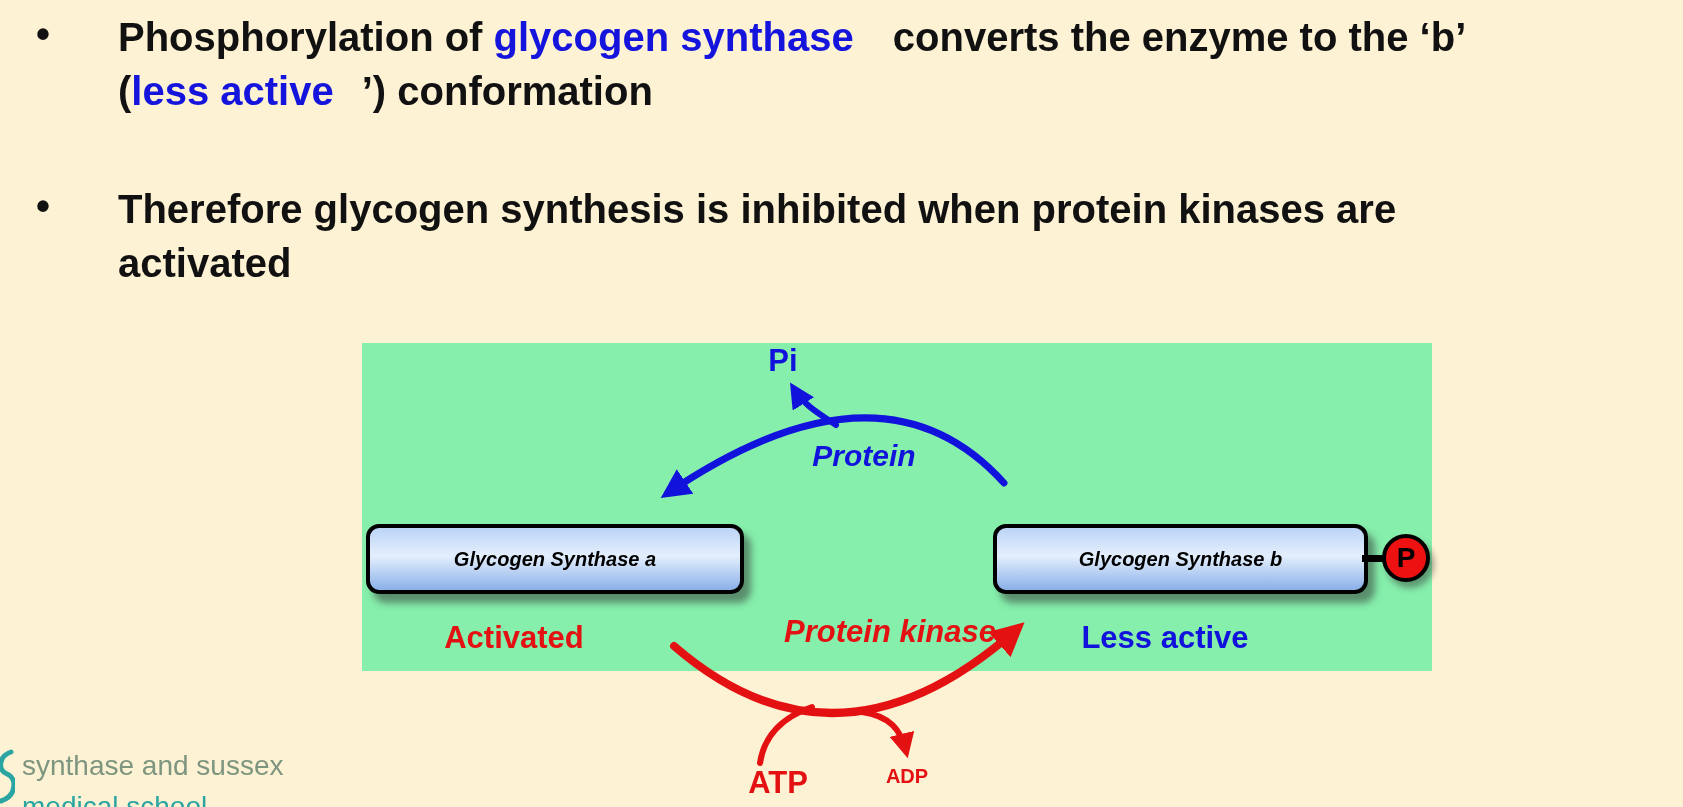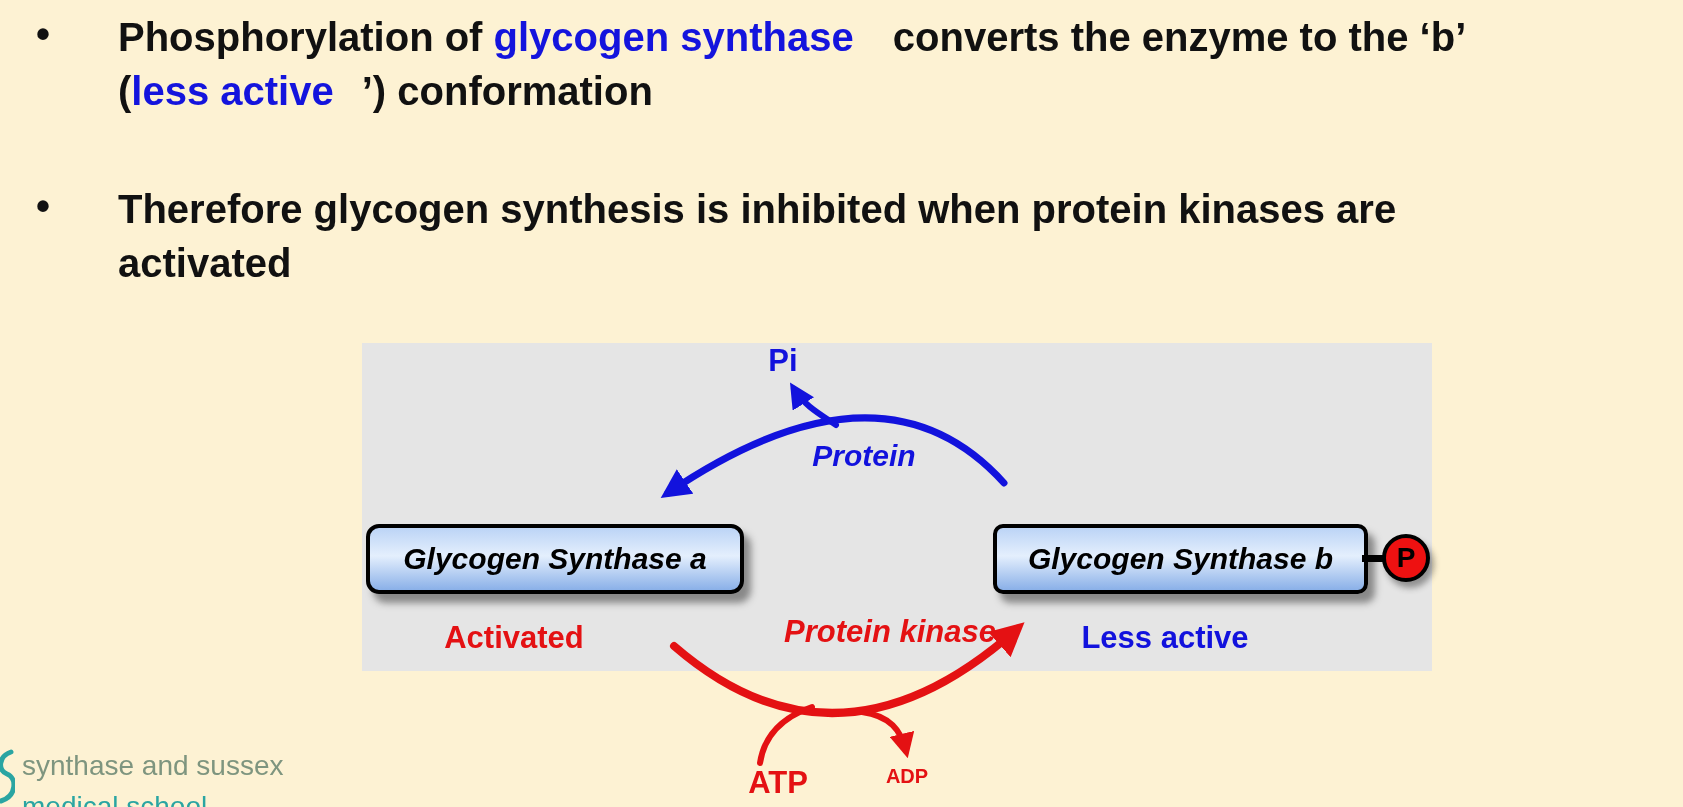--- a/index.html
+++ b/index.html
@@ -26,21 +26,21 @@
   .marker { position: absolute; left: 36px; top: -3px; font-size: 40px; color: #111111; }
   .line { white-space: nowrap; }
   .seg-blue { color: #1414dd; }
   .seg-black { color: #111111; margin-left: 28px; }
 
   
   .panel {
     position: absolute;
     left: 362px; top: 343px;
     width: 1070px; height: 328px;
-    background: #e5e5e5;
+    background: #86efac;
   }
   .panel svg.arrows { position: absolute; left: 0; top: 0; pointer-events: none; }
 
   .dlabel {
     position: absolute;
     transform: translateX(-50%);
     white-space: nowrap;
     font-weight: bold;
   }
   .pi          { left: 421px; top: 0px;   font-size: 31px; color: #1212dd; }
@@ -55,24 +55,24 @@
   .enzyme-box {
     position: absolute;
     height: 70px;
     box-sizing: border-box;
     border: 4px solid #000;
     border-radius: 13px;
     background: linear-gradient(180deg, #bcd4f6 0%, #e4effd 45%, #8ab0e8 100%);
     box-shadow: 7px 9px 7px rgba(45,45,45,0.5);
     display: flex; align-items: center; justify-content: center;
     font-weight: bold; font-style: italic;
-    font-size: 30px; color: #000;
+    font-size: 20px; color: #000;
   }
   .box-a { left: 4px;   top: 181px; width: 378px; }
-  .box-b { left: 631px; top: 181px; width: 375px; border-radius: 10px; }
+  .box-b { left: 631px; top: 181px; width: 375px; }
 
   .connector { position: absolute; left: 1000px; top: 212px; width: 26px; height: 7px; background: #000; }
   .pbadge {
     position: absolute;
     left: 1020px; top: 191px;
     width: 48px; height: 48px;
     box-sizing: border-box;
     border: 4px solid #000;
     border-radius: 50%;
     background: #ee1111;

